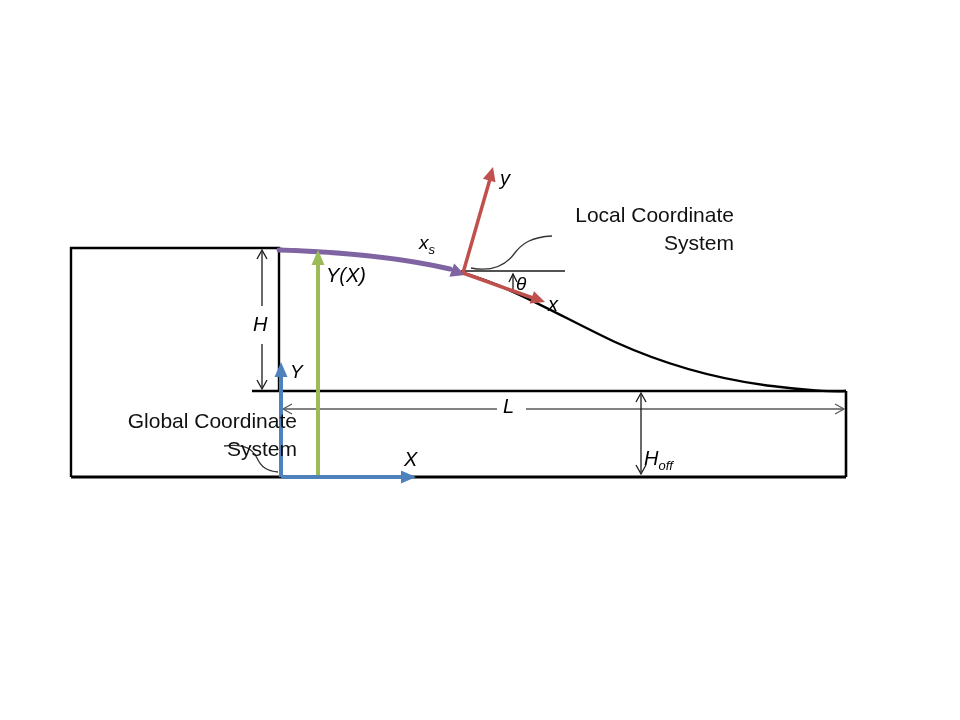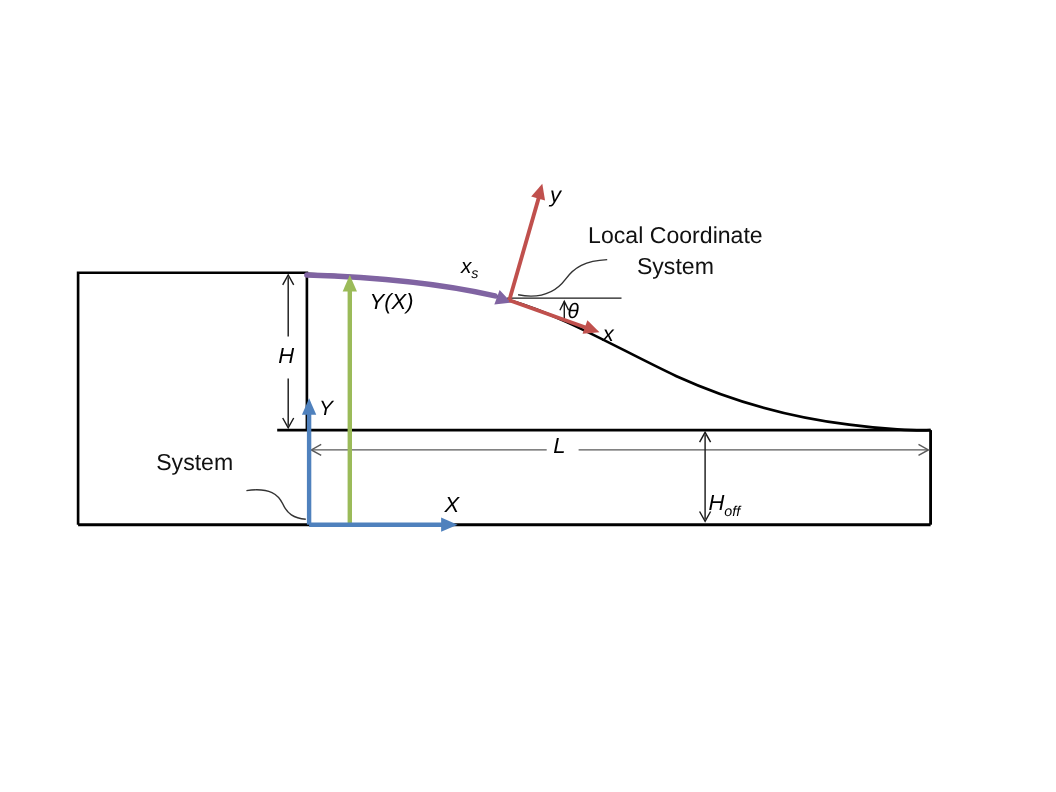--- a/index.html
+++ b/index.html
@@ -1,19 +1,19 @@
 <!DOCTYPE html>
 <html><head>
 <meta charset="utf-8">
 <style>
   html,body{margin:0;padding:0;background:#fff;}
   .canvas{position:relative;width:960px;height:720px;background:#fff;overflow:hidden;
           font-family:"Liberation Sans",sans-serif;}
   .canvas svg{position:absolute;left:0;top:0;}
-  .cs-label{position:absolute;font-size:21px;color:#111;text-align:center;line-height:28px;
+  .cs-label{position:absolute;font-size:21px;color:#111;text-align:right;line-height:28px;
             font-family:"Liberation Sans",sans-serif;}
   .ml{position:absolute;font-style:italic;font-size:20px;color:#000;line-height:1;
       font-family:"Liberation Sans",sans-serif;white-space:nowrap;}
   .ml sub{font-size:13px;font-style:italic;line-height:0;}
   .sm{font-size:19px;}
 </style>
 </head>
 <body>
 
 <div class="canvas">
@@ -78,34 +78,35 @@
     <line x1="463" y1="273" x2="533" y2="298" stroke-width="3.5" stroke="#c0504d"></line>
     <polygon points="545,302 529.6,303.4 534,291.2" fill="#c0504d"></polygon>
   </svg>
 
   <div class="cs-label" style="left:494px;top:201px;width:240px;">
     <div>Local Coordinate</div>
     <div>System</div>
   </div>
 
   <div class="cs-label" style="left:57px;top:407px;width:240px;">
+    <div>Global Coordinate</div>
     <div>System</div>
   </div>
 
   <div class="ml" style="left:500px;top:168px;">y</div>
 
   <div class="ml" style="left:548px;top:294px;">x</div>
 
   <div class="ml sm" style="left:516px;top:274px;">θ</div>
 
   <div class="ml sm" style="left:419px;top:233px;">
     <span>x</span><sub>s</sub>
   </div>
 
-  <div class="ml" style="left:336px;top:265px;">Y(X)</div>
+  <div class="ml" style="left:326px;top:265px;">Y(X)</div>
 
   <div class="ml" style="left:253px;top:314px;">H</div>
 
   <div class="ml sm" style="left:290px;top:362px;">Y</div>
 
   <div class="ml" style="left:404px;top:449px;">X</div>
 
   <div class="ml" style="left:503px;top:396px;">L</div>
 
   <div class="ml" style="left:644px;top:420px;margin-top:28px;">

